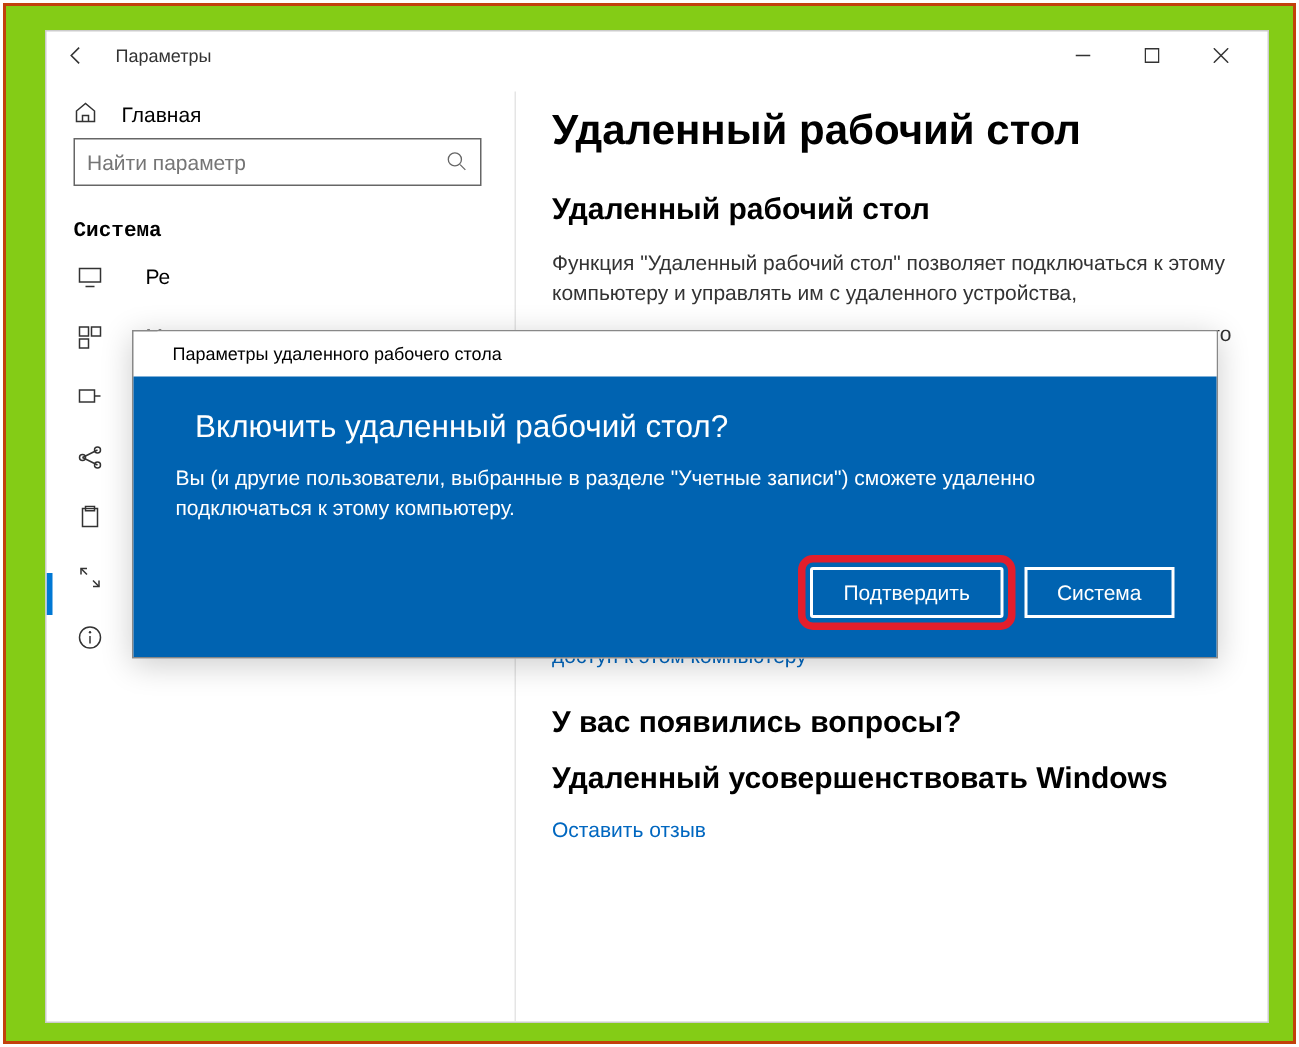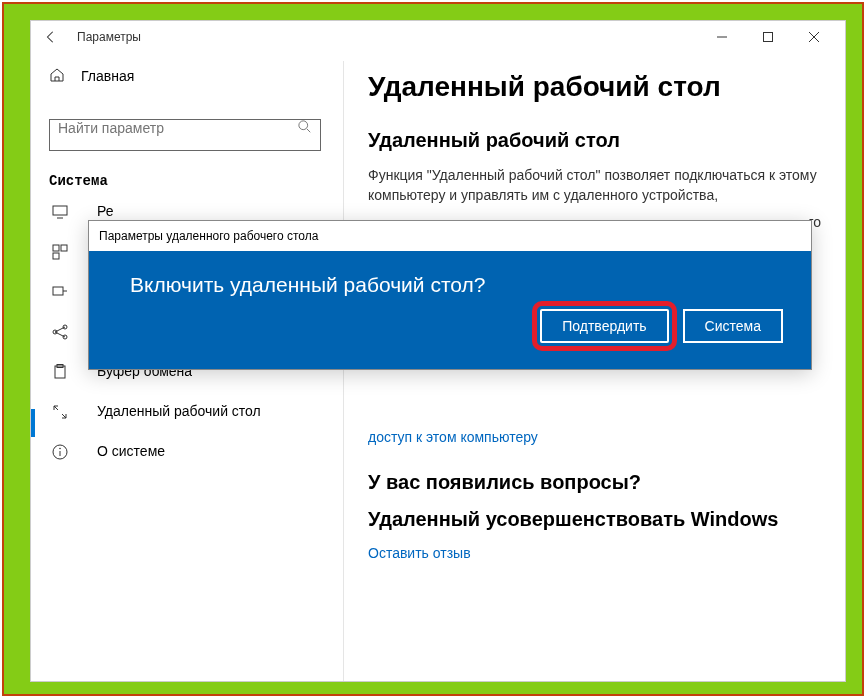--- a/index.html
+++ b/index.html
@@ -7,39 +7,39 @@
 .outer-border { border: 2px solid #c2410c; width: 862px; height: 694px; margin: 2px; position: relative; background: #84cc16; }
 .window { position: absolute; top: 16px; left: 26px; right: 16px; bottom: 12px; border: 1px solid #ccc; background: #fff; display: flex; flex-direction: column; }
 .titlebar { height: 32px; display: flex; align-items: center; padding: 0 8px; }
 .back-btn { width: 24px; height: 24px; display: flex; align-items: center; justify-content: center; color: #333; cursor: pointer; }
 .title { font-size: 12px; margin-left: 14px; color: #333; }
 .win-controls { margin-left: auto; display: flex; }
 .win-btn { width: 46px; height: 30px; display: flex; align-items: center; justify-content: center; color: #333; cursor: pointer; }
 .win-btn svg { width: 10px; height: 10px; }
 .body-row { display: flex; flex: 1; overflow: hidden; }
 .sidebar { width: 312px; padding: 14px 0 0 18px; }
-.home-row { display: flex; align-items: center; margin-bottom: 34px; cursor: pointer; }
+.home-row { display: flex; align-items: center; margin-bottom: 7px; cursor: pointer; }
 .home-row .icon { width: 18px; height: 18px; margin-right: 14px; }
 .home-row span { font-size: 14px; }
-.search-box { width: 272px; height: 32px; border: 1px solid #666; display: flex; align-items: flex-start; padding: 0 8px; margin-bottom: 22px; }
+.search-box { width: 272px; height: 32px; border: 1px solid #666; display: flex; align-items: center; padding: 0 8px; margin-bottom: 22px; }
 .search-box input { flex: 1; border: none; outline: none; font-size: 14px; color: #666; }
 .search-box .search-icon { width: 14px; height: 14px; color: #666; }
 .section-header { font-size: 14px; font-weight: 600; margin-bottom: 14px; font-family: Liberation Mono, monospace; }
 .nav-item { display: flex; align-items: flex-start; height: 40px; padding-left: 2px; cursor: pointer; position: relative; gap: 12px; }
 .nav-item .icon { width: 18px; height: 18px; margin-right: 16px; display: flex; align-items: center; justify-content: center; }
 .nav-item span { font-size: 14px; }
 .nav-item.selected::before { content: ''; position: absolute; left: -18px; top: 6px; bottom: 6px; width: 4px; background: #0078d4; }
 .divider-v { width: 1px; background: #e5e5e5; margin-top: 8px; }
 .content { flex: 1; padding: 18px 24px 0 24px; overflow: hidden; }
 .page-title { font-size: 28px; font-weight: 600; margin-bottom: 26px; }
 .subheading { font-size: 20px; font-weight: 600; margin-bottom: 14px; }
 .desc { font-size: 14px; color: #333; line-height: 1.4; margin-bottom: 16px; }
 .link { color: #0067c0; font-size: 14px; cursor: pointer; margin-bottom: 26px; display: block; }
 .dialog-window { position: absolute; top: 216px; left: 84px; width: 724px; border: 1px solid #888; background: #fff; box-shadow: 0 4px 20px rgba(0,0,0,.2); }
-.dialog-titlebar { height: 30px; display: flex; align-items: center; padding: 0 10px; font-size: 12px; background: #fff; }
+.dialog-titlebar { height: 30px; display: flex; align-items: center; padding: 0 10px; font-size: 12px; background: #fff; margin-left: 16px; }
 .dialog-body { background: #0063b1; padding: 22px 28px 26px 28px; color: #fff; }
 .dialog-heading { font-size: 21px; font-weight: 400; margin-bottom: 12px; margin-left: 13px; }
 .dialog-text { font-size: 14px; line-height: 1.4; margin-bottom: 30px; }
 .dialog-buttons { display: flex; justify-content: flex-end; gap: 14px; }
 .dlg-btn { height: 34px; padding: 0 20px; border: 2px solid #fff; background: transparent; color: #fff; font-size: 14px; cursor: pointer; min-width: 100px; }
 .dlg-btn.primary { outline: 5px solid #e21e2c; outline-offset: 3px; border-radius: 2px; }
 </style>
 </head>
 <body>
 
@@ -175,19 +175,20 @@
       <h2 class="subheading">Удаленный усовершенствовать Windows</h2>
       <a class="link">Оставить отзыв</a>
     </div>
   </div>
 </div>
 
 <div class="dialog-window">
   <div class="dialog-titlebar">Параметры удаленного рабочего стола</div>
   <div class="dialog-body">
     <div class="dialog-heading">Включить удаленный рабочий стол?</div>
+    <div class="dialog-text">Вы (и другие пользователи, выбранные в разделе "Учетные записи") сможете удаленно подключаться к этому компьютеру.</div>
     <div class="dialog-buttons">
       <button class="dlg-btn primary">Подтвердить</button>
       <button class="dlg-btn">Система</button>
     </div>
   </div>
 </div>
 </div>
 
 </body></html>

